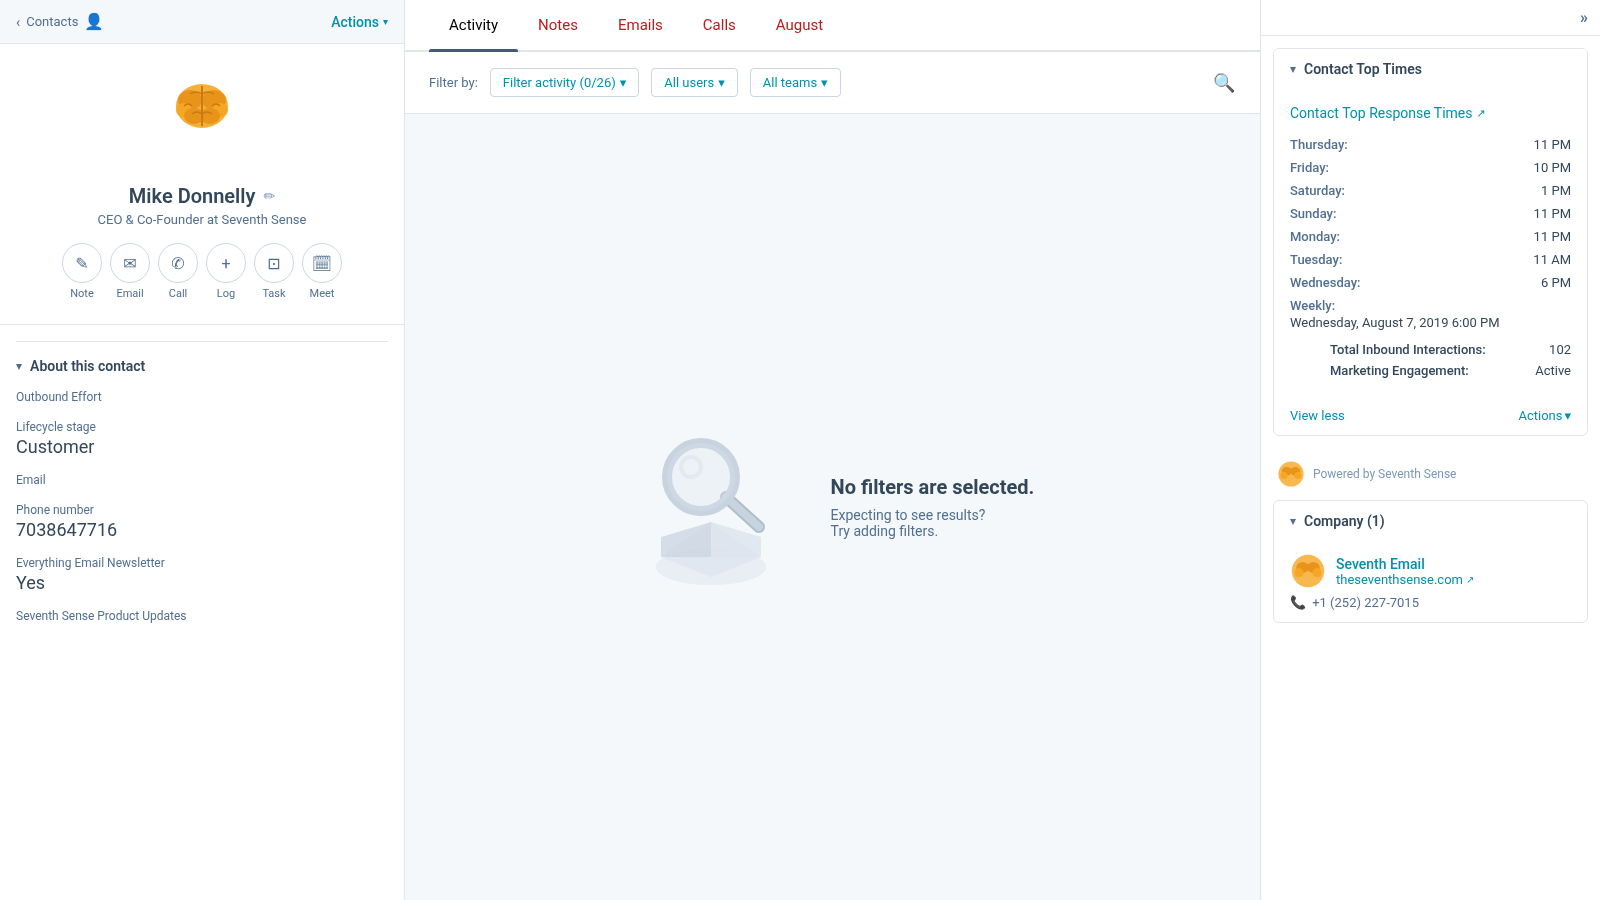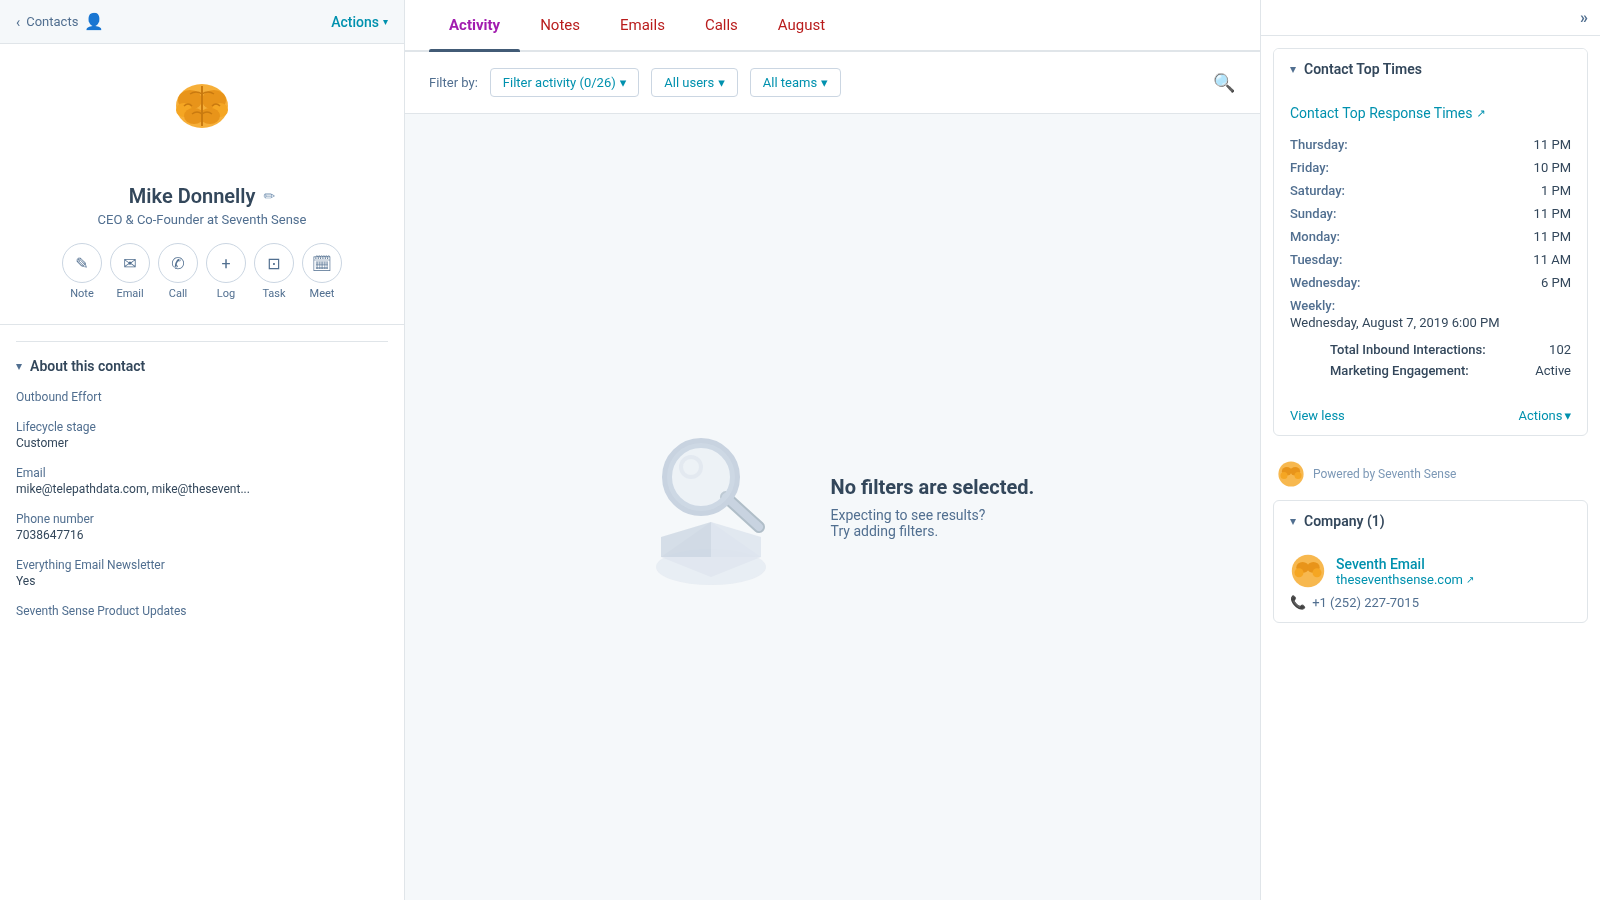--- a/index.html
+++ b/index.html
@@ -27,30 +27,30 @@
     .action-btn-label { font-size: 11px; color: #516f90; }
 
     .about-section { padding: 16px; }
     .about-header { display: flex; align-items: center; gap: 8px; margin-bottom: 16px; cursor: pointer; }
     .chevron-icon { color: #516f90; font-size: 12px; }
     .about-title { font-size: 14px; font-weight: 600; color: #33475b; }
     .about-divider { height: 1px; background: #e0e5e9; margin-bottom: 16px; }
 
     .field-group { margin-bottom: 16px; }
     .field-label { font-size: 12px; color: #516f90; margin-bottom: 2px; }
-    .field-value { font-size: 12px; color: #33475b; }
+    .field-value { font-size: 18px; color: #33475b; }
     .field-value.muted { color: #7c98b6; font-style: italic; }
 
     
     .main-content { flex: 1; display: flex; flex-direction: column; overflow: hidden; }
 
     
     .tabs-bar { display: flex; align-items: center; background: #fff; border-bottom: 2px solid #e0e5e9; padding: 0 24px; flex-shrink: 0; }
     .tab { padding: 16px 20px; font-size: 15px; color: #b91c1c; cursor: pointer; position: relative; white-space: nowrap; }
-    .tab.active { color: #a21caf; font-weight: 700; }
+    .tab.active { color: #000000; font-weight: 400; }
     .tab.active::after { content: ''; position: absolute; bottom: -2px; left: 0; right: 0; height: 3px; background: #425b76; border-radius: 2px 2px 0 0; }
 
     
     .filter-bar { display: flex; align-items: center; gap: 12px; padding: 16px 24px; background: #fff; border-bottom: 1px solid #e0e5e9; flex-shrink: 0; }
     .filter-label { color: #516f90; font-size: 13px; }
     .filter-btn { display: flex; align-items: center; gap: 4px; padding: 6px 12px; border: 1px solid #cbd6e2; border-radius: 4px; background: #fff; color: #0091ae; font-size: 13px; cursor: pointer; }
     .search-icon-btn { margin-left: auto; color: #0091ae; cursor: pointer; font-size: 18px; }
 
     
     .empty-state { flex: 1; display: flex; align-items: center; justify-content: center; gap: 40px; padding: 40px; }
@@ -183,21 +183,20 @@
     </div>
 
     <div class="field-group">
       <div class="field-label">Lifecycle stage</div>
       <div class="field-value">Customer</div>
     </div>
 
 
     <div class="field-group">
       <div class="field-label">Email</div>
-      <div class="field-value">mike@telepathdata.com, mike@thesevent...</div>
     </div>
 
     <div class="field-group">
       <div class="field-label">Phone number</div>
       <div class="field-value">7038647716</div>
     </div>
 
     <div class="field-group">
       <div class="field-label">Everything Email Newsletter</div>
       <div class="field-value">Yes</div>

